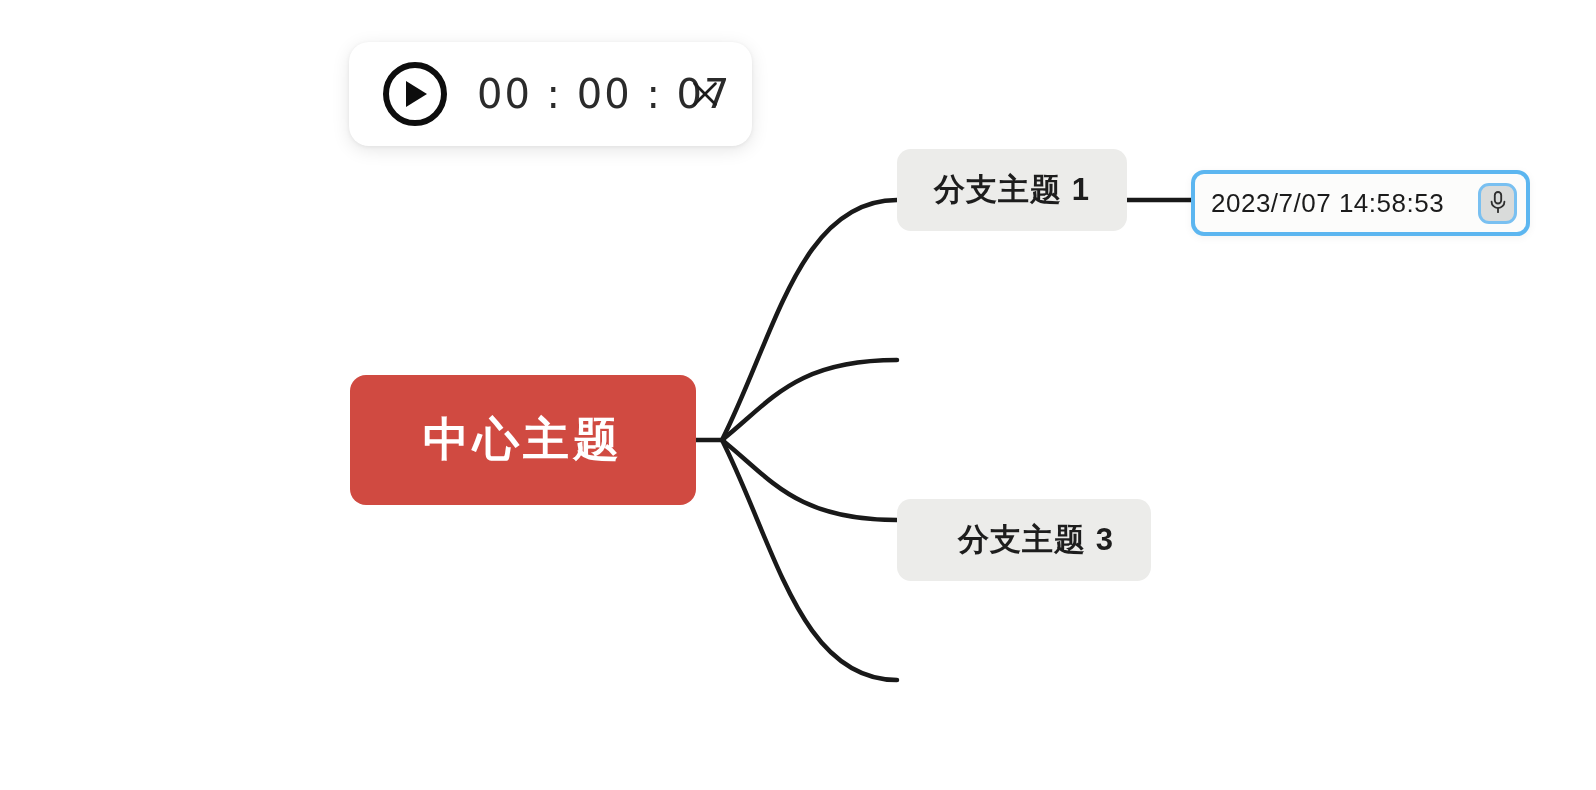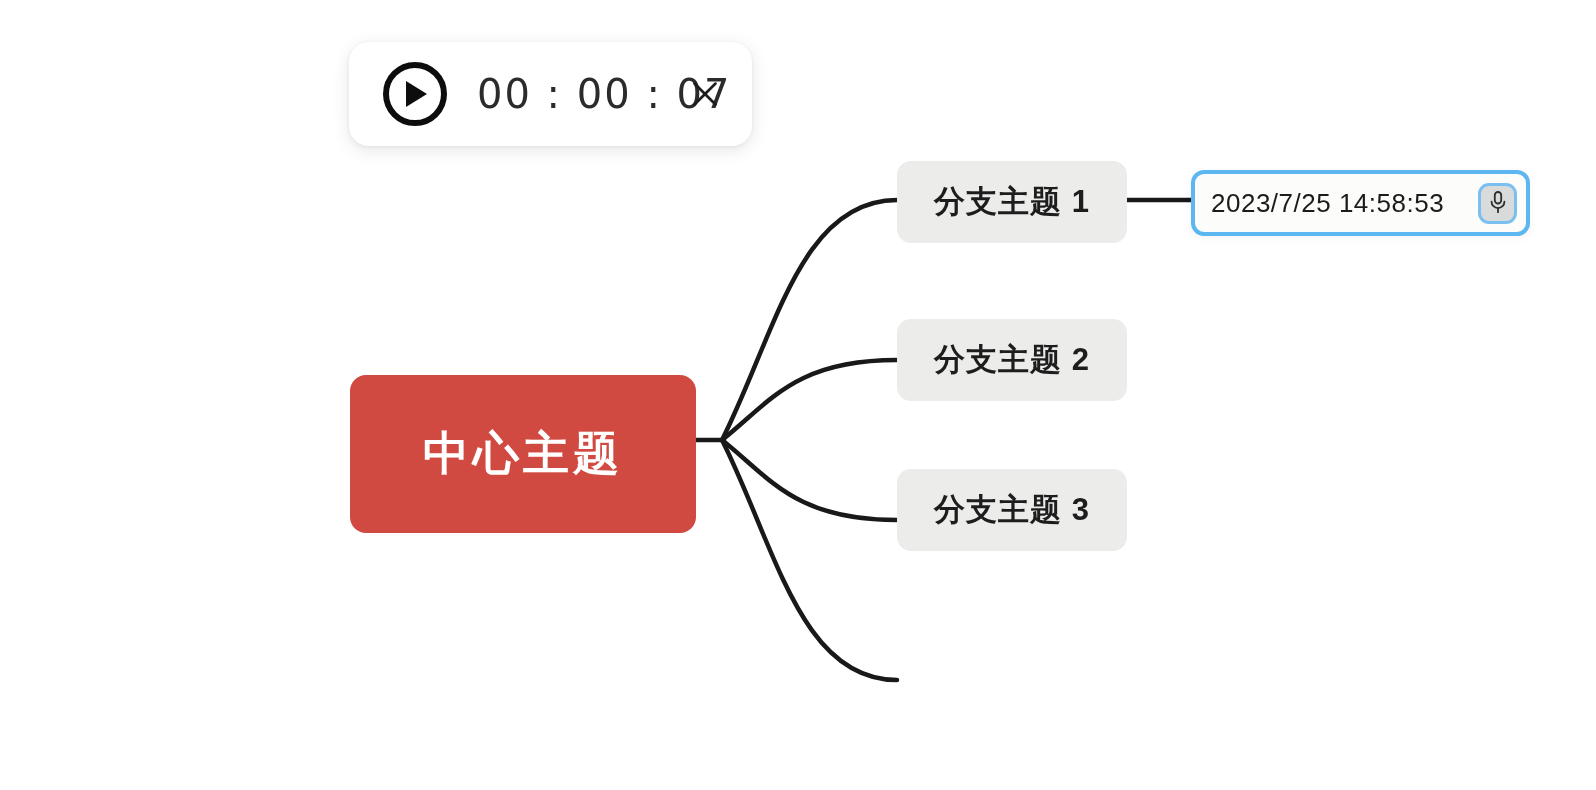--- a/index.html
+++ b/index.html
@@ -70,21 +70,21 @@
     width: 34px; height: 34px;
     display: flex;
     align-items: center;
     justify-content: center;
     cursor: pointer;
   }
   
   .central-topic {
     position: absolute;
     left: 350px; top: 375px;
-    width: 346px; height: 158px;
+    width: 346px; height: 130px;
     background: #d04a41;
     border-radius: 16px;
     display: flex;
     align-items: center;
     justify-content: center;
     color: #ffffff;
     font-size: 46px;
     font-weight: 800;
     letter-spacing: 4px;
     cursor: pointer;
@@ -98,23 +98,23 @@
     display: flex;
     align-items: center;
     justify-content: center;
     color: #1d1d1d;
     font-size: 31px;
     font-weight: 700;
     letter-spacing: 1px;
     cursor: pointer;
     white-space: nowrap;
   }
-  .branch-1 { top: 161px; }
+  .branch-1 { top: 149px; }
   .branch-2 { top: 319px; }
-  .branch-3 { top: 469px; }
+  .branch-3 { top: 499px; padding-left: 24px; }
   .branch-4 { top: 639px; }
   
   .audio-note {
     position: absolute;
     left: 1191px; top: 170px;
     width: 339px; height: 66px;
     box-sizing: border-box;
     background: #fcfcfb;
     border: 4px solid #5cb6f0;
     border-radius: 13px;
@@ -170,25 +170,24 @@
       <svg width="28" height="28" viewBox="0 0 24 24">
         <line x1="3" y1="3" x2="21" y2="21" stroke="#1c1c1c" stroke-width="2.2" stroke-linecap="round"></line>
         <line x1="21" y1="3" x2="3" y2="21" stroke="#1c1c1c" stroke-width="2.2" stroke-linecap="round"></line>
       </svg>
     </div>
   </div>
 
   <div class="central-topic">中心主题</div>
 
   <div class="branch-topic branch-1">分支主题 1</div>
-  <div class="branch-topic branch-2">分支主题 2</div>
   <div class="branch-topic branch-3">分支主题 3</div>
 
   <div class="audio-note">
-    <span class="audio-note-time">2023/7/25 14:58:53</span>
+    <span class="audio-note-time">2023/7/07 14:58:53</span>
     <span class="audio-chip">
       <svg width="22" height="26" viewBox="0 0 24 28">
         <rect x="8.5" y="2" width="7" height="12.5" rx="3.5" fill="none" stroke="#2f2f2f" stroke-width="2"></rect>
         <path d="M 5 12.5 a 7 7 0 0 0 14 0" fill="none" stroke="#2f2f2f" stroke-width="2" stroke-linecap="round"></path>
         <line x1="12" y1="19.5" x2="12" y2="24" stroke="#2f2f2f" stroke-width="2" stroke-linecap="round"></line>
       </svg>
     </span>
   </div>
 
 </div>

